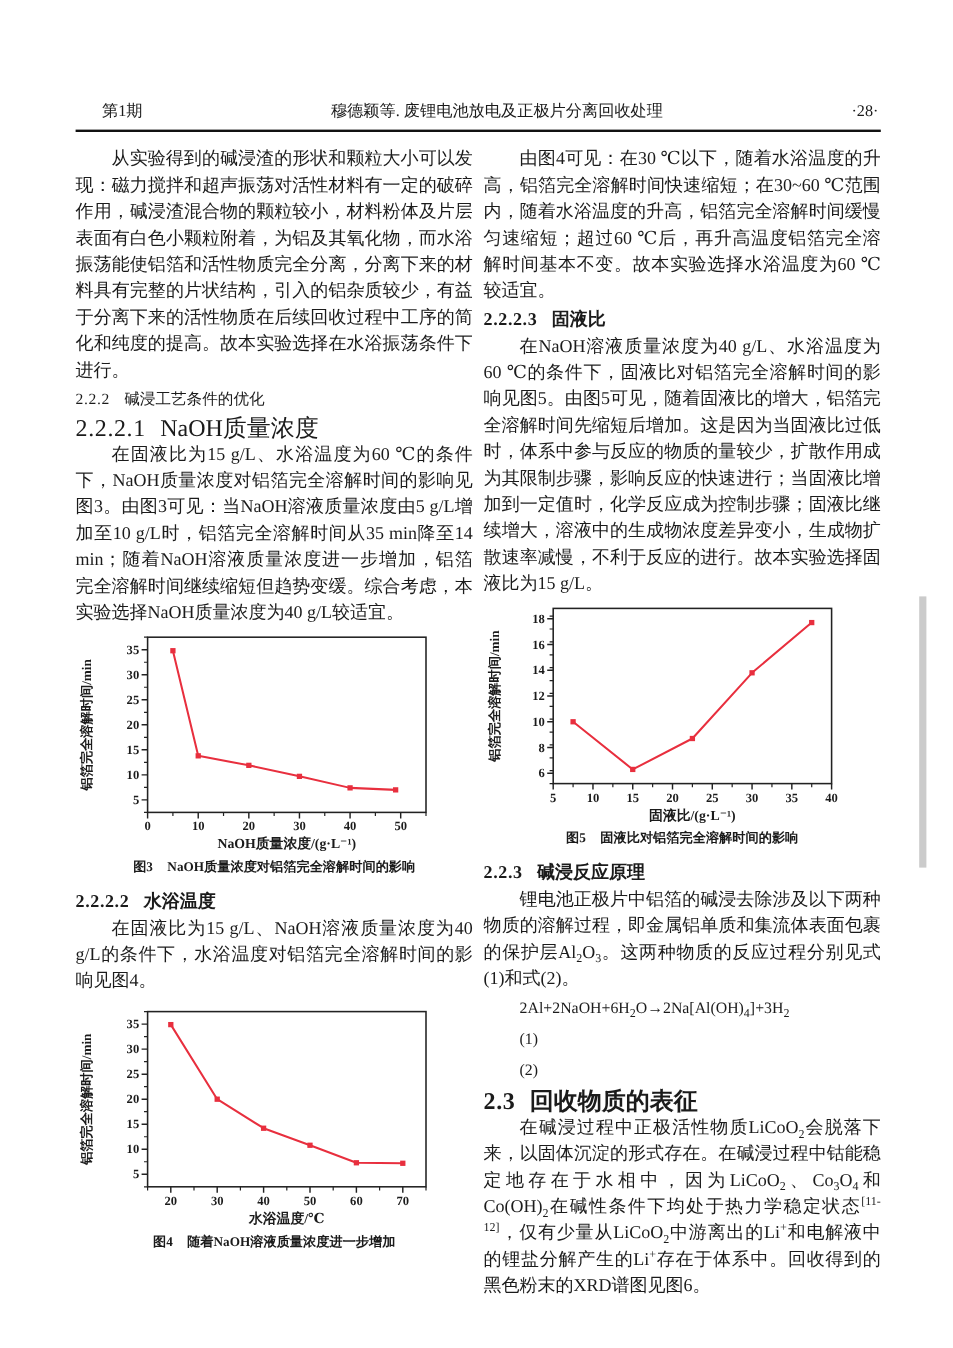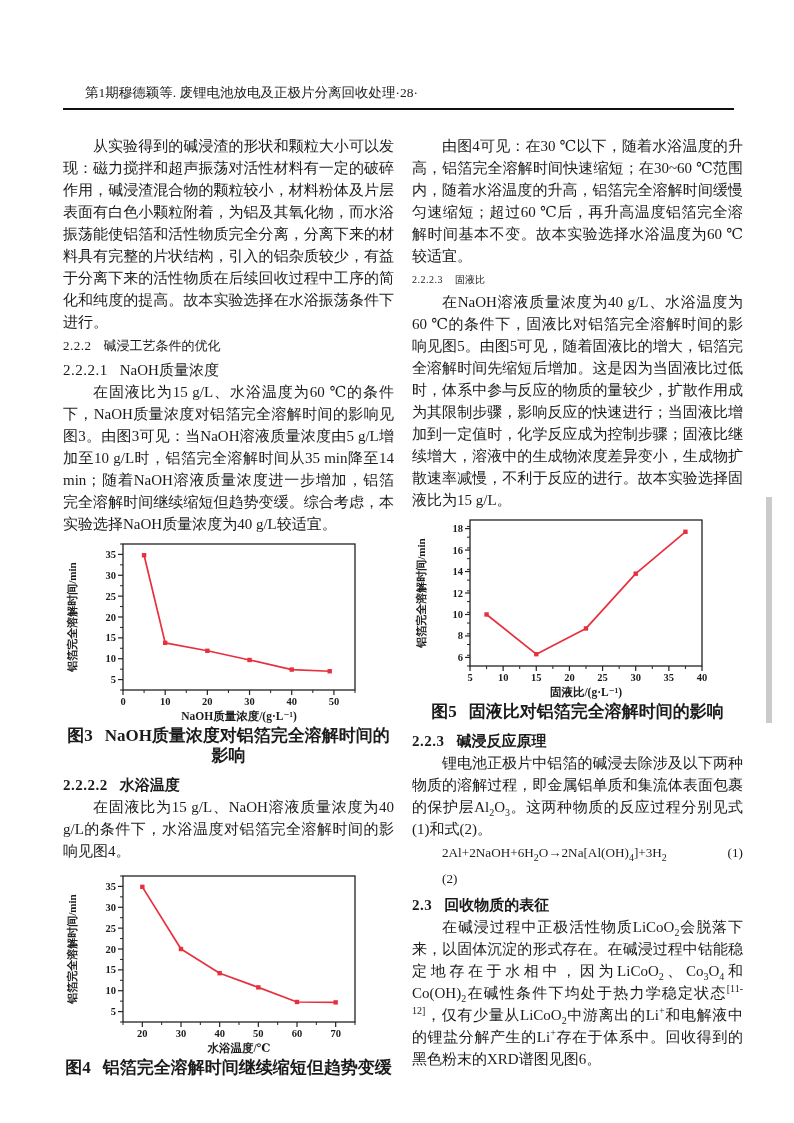--- a/index.html
+++ b/index.html
@@ -6,46 +6,46 @@
   .page{
     position:relative;
     width:794px;height:1123px;
     background:#fff;
     font-family:"Liberation Serif","DejaVu Serif",serif;
     color:#1b1b1b;
     overflow:hidden;
   }
   
   .running-head{
-    display:flex;justify-content:flex-start;align-items:flex-end;
+    display:flex;justify-content:space-between;align-items:flex-end;
     padding:84px 62px 0 63px;
     font-size:13.5px;line-height:18px;
   }
   .running-head .issue{margin-left:22px;}
   .head-rule{height:2px;background:#111;margin:6px 60px 0 63px;}
   
-  .columns{display:flex;gap:18px;padding:25px 60px 0 63px;}
+  .columns{display:flex;gap:4px;padding:12px 60px 0 63px;justify-content:space-between;}
   .col{width:331px;font-size:15px;line-height:22px;text-align:justify;}
   .col p{margin:0;text-indent:2em;}
   .heading{margin:2px 0 0 0;white-space:nowrap;}
   .heading .num{letter-spacing:.5px;}
   .heading .ttl{margin-left:12px;}
   .heading.bold{font-weight:bold;}
   .heading.mt{margin-top:8px;}
   
   figure{margin:3px 0 4px 0;}
   figure svg{display:block;}
   figcaption{
-    text-align:center;font-weight:bold;font-size:17px;line-height:20px;margin-top:2px;
+    text-align:center;font-weight:bold;font-size:11px;line-height:20px;margin-top:2px;
   }
   figcaption .cap-label{margin-right:12px;}
   
   .equation{
     display:flex;justify-content:space-between;align-items:baseline;
-    font-size:13.2px;line-height:26px;padding-left:30px;
+    font-size:13.2px;line-height:26px;padding-left:30px;flex-direction:column;
   }
   .equation .eq-formula sub,{font-size:9px;}
   sup,sub{font-size:10px;line-height:0;}
   
   .scan-strip{position:absolute;left:766px;top:497px;width:6px;height:226px;background:#cbcbcb;}
 </style>
 </head>
 <body>
 
 <div class="page">
@@ -58,21 +58,21 @@
   <div class="head-rule"></div>
 
   <div class="columns">
 
     <div class="col">
       <p>从实验得到的碱浸渣的形状和颗粒大小可以发现：磁力搅拌和超声振荡对活性材料有一定的破碎作用，碱浸渣混合物的颗粒较小，材料粉体及片层表面有白色小颗粒附着，为铝及其氧化物，而水浴振荡能使铝箔和活性物质完全分离，分离下来的材料具有完整的片状结构，引入的铝杂质较少，有益于分离下来的活性物质在后续回收过程中工序的简化和纯度的提高。故本实验选择在水浴振荡条件下进行。</p>
 
       <h3 class="heading" style="font-size:13px;font-weight:normal;">
         <span class="num">2.2.2</span><span class="ttl">碱浸工艺条件的优化</span>
       </h3>
-      <h4 class="heading" style="font-size:15px;font-weight:normal;">
+      <h4 class="heading" style="font-size:20px;font-weight:normal;">
         <span class="num">2.2.2.1</span><span class="ttl">NaOH质量浓度</span>
       </h4>
 
       <p>在固液比为15 g/L、水浴温度为60 ℃的条件下，NaOH质量浓度对铝箔完全溶解时间的影响见图3。由图3可见：当NaOH溶液质量浓度由5 g/L增加至10 g/L时，铝箔完全溶解时间从35 min降至14 min；随着NaOH溶液质量浓度进一步增加，铝箔完全溶解时间继续缩短但趋势变缓。综合考虑，本实验选择NaOH质量浓度为40 g/L较适宜。</p>
 
       <figure>
         <div>
             <svg width="332" height="186" viewBox="0 0 332 186" font-family="&quot;Liberation Serif&quot;,&quot;DejaVu Serif&quot;,serif">
               <rect x="60" y="6" width="232" height="146" fill="none" stroke="#222222" stroke-width="1.3"></rect>
               <line x1="81.0909090909091" y1="152" x2="81.0909090909091" y2="155" stroke="#222222" stroke-width="1"></line>
@@ -187,29 +187,29 @@
               <polyline points="79.33333333333333,16.84571428571428 118,79 156.66666666666669,103.19428571428571 195.33333333333334,117.37714285714286 234,131.97714285714287 272.66666666666663,132.39428571428573" fill="none" stroke="#e82f3e" stroke-width="1.7" stroke-linejoin="round"></polyline>
               <rect x="77.13333333333333" y="14.64571428571428" width="4.4" height="4.4" fill="#e82f3e"></rect>
               <rect x="115.8" y="76.8" width="4.4" height="4.4" fill="#e82f3e"></rect>
               <rect x="154.4666666666667" y="100.99428571428571" width="4.4" height="4.4" fill="#e82f3e"></rect>
               <rect x="193.13333333333335" y="115.17714285714285" width="4.4" height="4.4" fill="#e82f3e"></rect>
               <rect x="231.8" y="129.77714285714288" width="4.4" height="4.4" fill="#e82f3e"></rect>
               <rect x="270.46666666666664" y="130.19428571428574" width="4.4" height="4.4" fill="#e82f3e"></rect>
             </svg>
           </div>
         <figcaption>
-          <span class="cap-label">图4</span><span>铝箔完全溶解时间继续缩短但趋势变缓</span>
+          <span class="cap-label">图4</span><span>随着NaOH溶液质量浓度进一步增加</span>
         </figcaption>
       </figure>
     </div>
 
     <div class="col">
       <p>由图4可见：在30 ℃以下，随着水浴温度的升高，铝箔完全溶解时间快速缩短；在30~60 ℃范围内，随着水浴温度的升高，铝箔完全溶解时间缓慢匀速缩短；超过60 ℃后，再升高温度铝箔完全溶解时间基本不变。故本实验选择水浴温度为60 ℃较适宜。</p>
 
-      <h4 class="heading" style="font-size:10px;font-weight:normal;">
+      <h4 class="heading" style="font-size:15px;font-weight:bold;">
         <span class="num">2.2.2.3</span><span class="ttl">固液比</span>
       </h4>
 
       <p>在NaOH溶液质量浓度为40 g/L、水浴温度为60 ℃的条件下，固液比对铝箔完全溶解时间的影响见图5。由图5可见，随着固液比的增大，铝箔完全溶解时间先缩短后增加。这是因为当固液比过低时，体系中参与反应的物质的量较少，扩散作用成为其限制步骤，影响反应的快速进行；当固液比增加到一定值时，化学反应成为控制步骤；固液比继续增大，溶液中的生成物浓度差异变小，生成物扩散速率减慢，不利于反应的进行。故本实验选择固液比为15 g/L。</p>
 
       <figure>
         <div>
             <svg width="332" height="186" viewBox="0 0 332 186" font-family="&quot;Liberation Serif&quot;,&quot;DejaVu Serif&quot;,serif">
               <rect x="58" y="6" width="232" height="146" fill="none" stroke="#222222" stroke-width="1.3"></rect>
               <line x1="74.57142857142857" y1="152" x2="74.57142857142857" y2="155" stroke="#222222" stroke-width="1"></line>
@@ -285,21 +285,21 @@
       <p>锂电池正极片中铝箔的碱浸去除涉及以下两种物质的溶解过程，即金属铝单质和集流体表面包裹的保护层Al<sub>2</sub>O<sub>3</sub>。这两种物质的反应过程分别见式(1)和式(2)。</p>
 
       <div class="equation">
         <span class="eq-formula">2Al+2NaOH+6H<sub>2</sub>O→2Na[Al(OH)<sub>4</sub>]+3H<sub>2</sub></span>
         <span class="eq-number">(1)</span>
       </div>
       <div class="equation">
         <span class="eq-number">(2)</span>
       </div>
 
-      <h2 class="heading bold" style="font-size:15px;">
+      <h2 class="heading bold" style="font-size:20px;">
         <span class="num">2.3</span><span class="ttl">回收物质的表征</span>
       </h2>
 
       <p>在碱浸过程中正极活性物质LiCoO<sub>2</sub>会脱落下来，以固体沉淀的形式存在。在碱浸过程中钴能稳定地存在于水相中，因为LiCoO<sub>2</sub>、Co<sub>3</sub>O<sub>4</sub>和Co(OH)<sub>2</sub>在碱性条件下均处于热力学稳定状态<sup>[11-12]</sup>，仅有少量从LiCoO<sub>2</sub>中游离出的Li<sup>+</sup>和电解液中的锂盐分解产生的Li<sup>+</sup>存在于体系中。回收得到的黑色粉末的XRD谱图见图6。</p>
     </div>
   </div>
 
   <div class="scan-strip"></div>
 </div>
 

